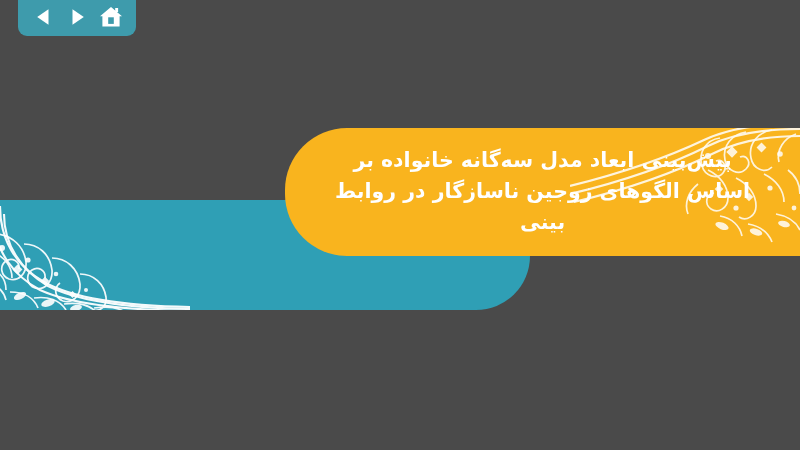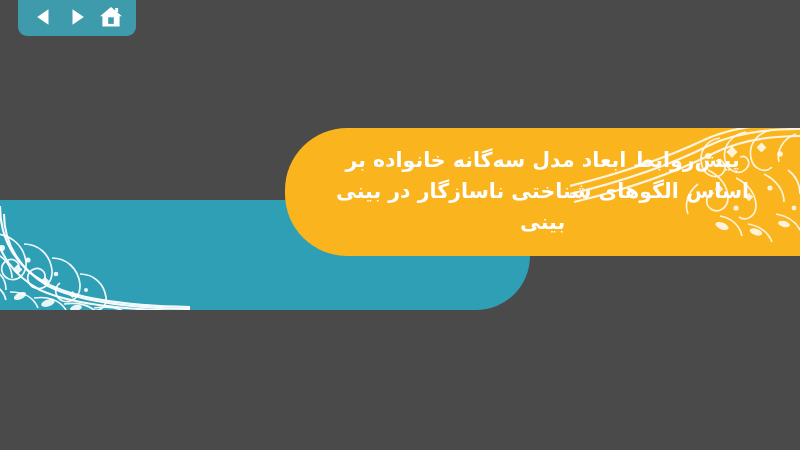--- a/index.html
+++ b/index.html
@@ -222,20 +222,20 @@
         <circle cx="166" cy="80" r="2.6"></circle>
         <circle cx="200" cy="60" r="2.6"></circle>
         <circle cx="224" cy="80" r="2.4"></circle>
         <ellipse cx="152" cy="98" rx="7" ry="3.4" transform="rotate(22 152 98)"></ellipse>
         <ellipse cx="186" cy="104" rx="6.5" ry="3.2" transform="rotate(18 186 104)"></ellipse>
         <ellipse cx="214" cy="96" rx="6" ry="3" transform="rotate(14 214 96)"></ellipse>
       </g>
     </svg>
 
     <div id="title-text">
-      <div class="title-line">پیش‌روابط ابعاد مدل سه‌گانه خانواده بر</div>
-      <div class="title-line">اساس الگوهای شناختی ناسازگار در بینی</div>
+      <div class="title-line">پیش‌بینی ابعاد مدل سه‌گانه خانواده بر</div>
+      <div class="title-line">اساس الگوهای زوجین ناسازگار در روابط</div>
       <div class="title-line">بینی</div>
     </div>
 
   </div>
 
 </div>
 
 </body></html>

